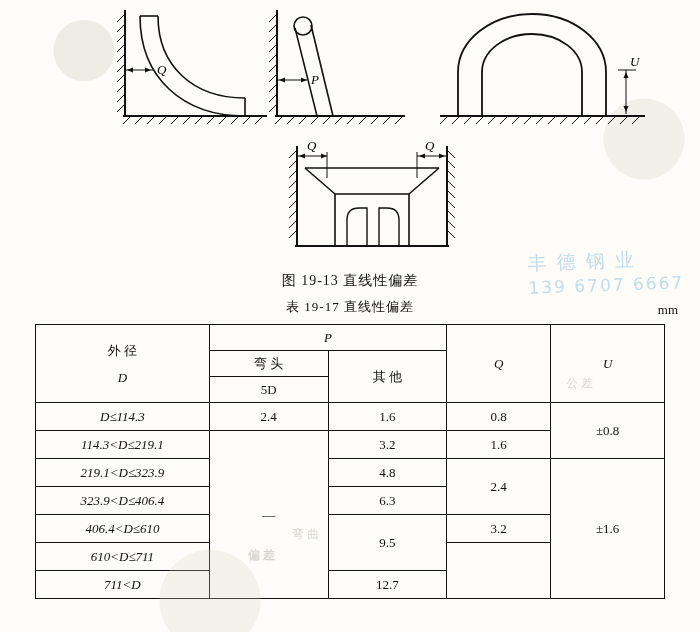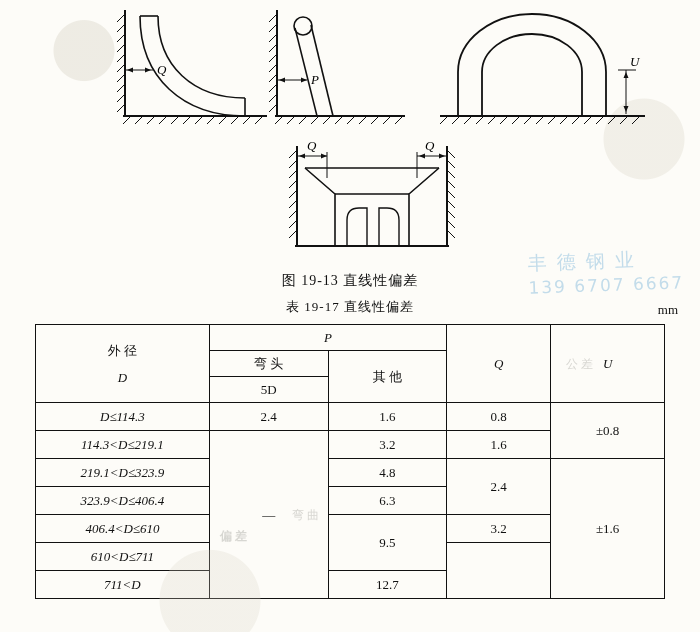--- a/index.html
+++ b/index.html
@@ -63,20 +63,21 @@
     opacity:.85;
   }
   .watermark .ln2{font-size:17px;display:block;margin-top:1px;}
   
   .ghost{
     position:absolute;
     color:rgba(120,120,110,.28);
     font-size:12px;
     pointer-events:none;
     font-family:"Liberation Serif", serif;
+    margin-top:19px;
   }
 </style>
 </head>
 <body>
 
 <div class="page-noise"></div>
 
 <div class="figures">
 
   <div class="fig-wrap" style="left:95px;top:8px;">
@@ -261,21 +262,21 @@
 <div class="cap cap2">表 19-17    直线性偏差</div>
 <div class="unit">mm</div>
 
 <div class="watermark">
   <span>丰 德 钢 业</span>
   <span class="ln2">139 6707 6667</span>
 </div>
 
 <div class="ghost" style="left:566px;top:356px;">公 差</div>
 <div class="ghost" style="left:292px;top:507px;">弯 曲</div>
-<div class="ghost" style="left:220px;top:528px;font-weight:bold;">偏 差</div>
+<div class="ghost" style="left:248px;top:528px;font-weight:bold;">偏 差</div>
 
 <table>
   <tbody>
       <tr class="hdr">
     <td rowspan="3" style="width:170px">
       <div>外 径</div>
       <div class="ital" style="margin-top:10px">D</div>
     </td>
     <td colspan="2" class="ital" style="width:230px">P</td>
     <td rowspan="3" style="width:100px" class="ital">Q</td>

